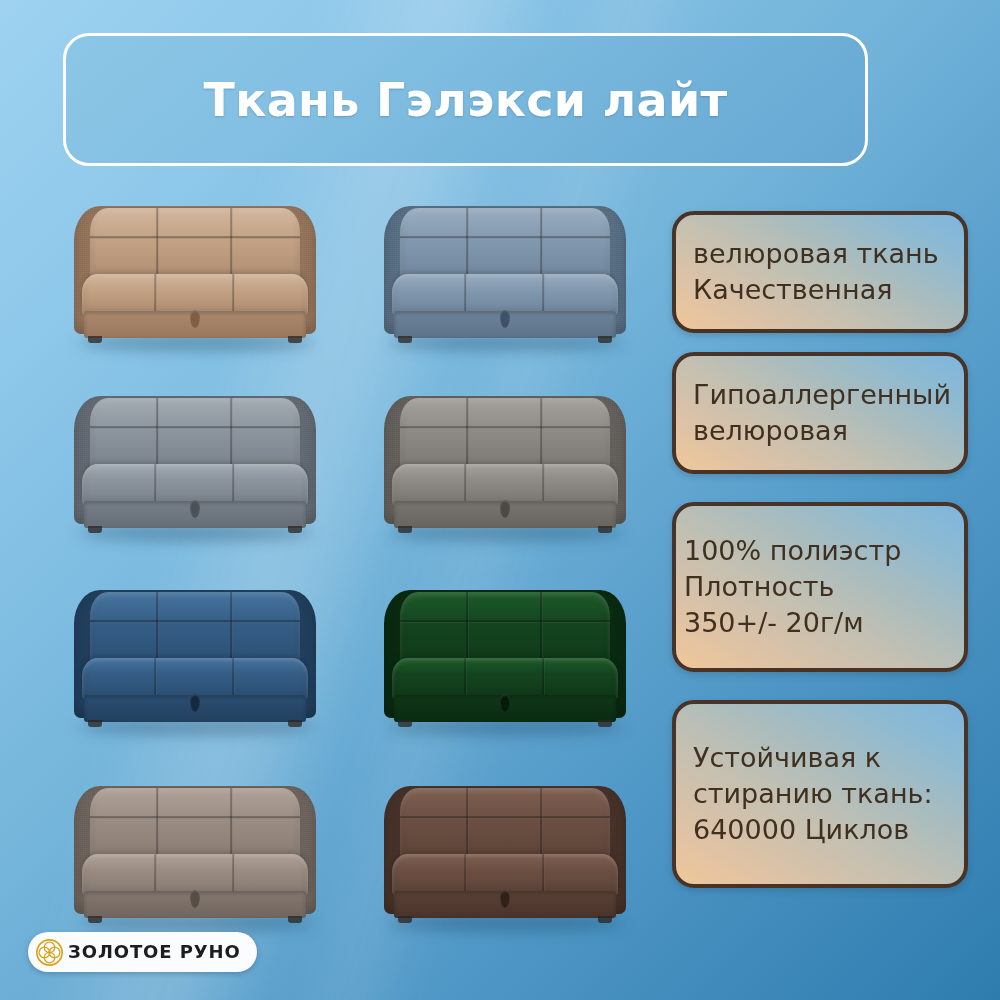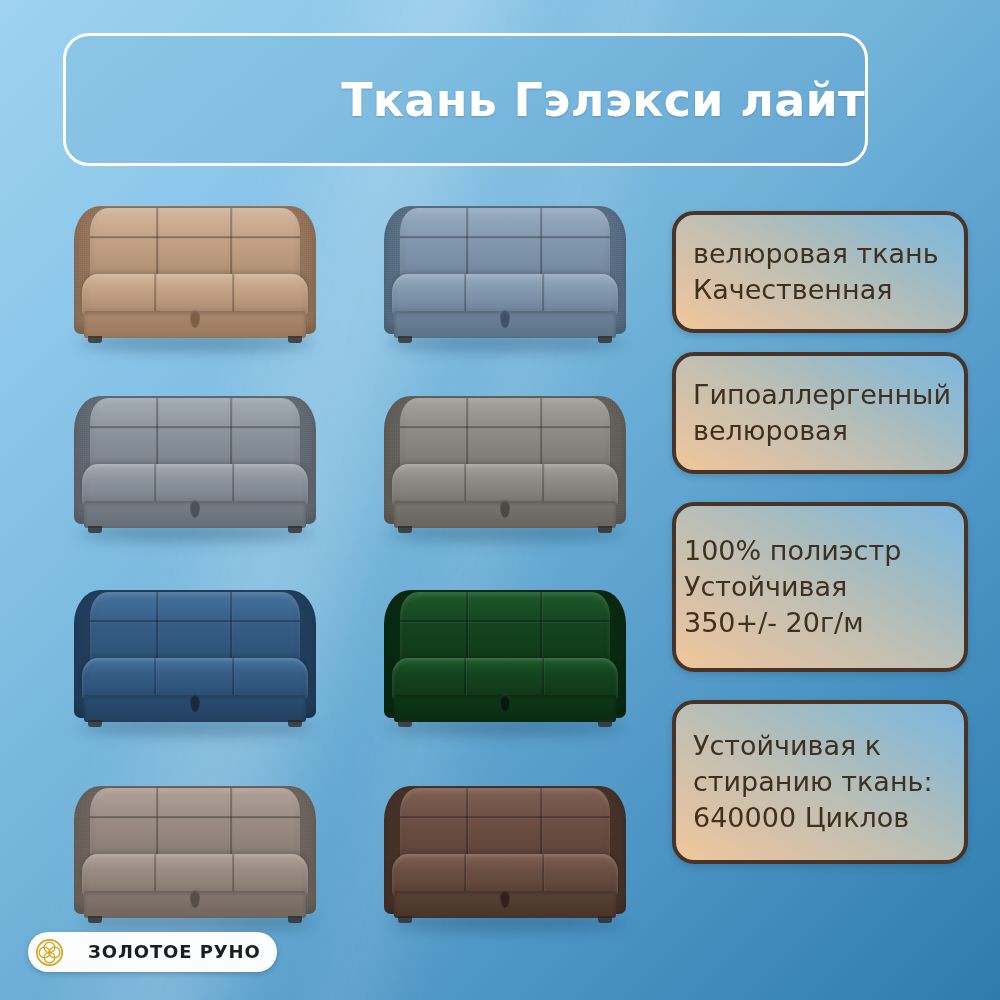--- a/index.html
+++ b/index.html
@@ -71,21 +71,21 @@
     box-sizing: border-box;
     border: 3px solid #ffffff;
     border-radius: 26px;
     background: linear-gradient(140deg,
         #8cc6e6 0%,
         #82bfe2 35%,
         #6fb0d8 75%,
         #66a8d2 100%);
     display: flex;
     align-items: center;
-    justify-content: flex-end;
+    justify-content: center;
   }
   #title-text {
     color: #ffffff;
     font-size: 46px;
     font-weight: bold;
     letter-spacing: 0.3px;
     line-height: 1;
     text-shadow: 0 1px 2px rgba(20,60,90,0.25);
     white-space: nowrap;
   }
@@ -280,42 +280,42 @@
         #7db6de 100%);
     box-shadow: 0 3px 6px rgba(22,58,88,0.22);
     padding: 13px 17px 13px 17px;
     display: flex;
     flex-direction: column;
     justify-content: center;
   }
   #feature-card-0 { top: 211px; height: 122px; }
   #feature-card-1 { top: 352px; height: 122px; }
   #feature-card-2 { top: 502px; height: 170px; padding-left: 8px; }
-  #feature-card-3 { top: 700px; height: 164px; }
+  #feature-card-3 { top: 700px; height: 188px; }
 
   .feature-line {
     color: #40301f;
     font-size: 27px;
     line-height: 1.33;
     white-space: nowrap;
   }
 
   
   #logo-pill {
     position: absolute;
     left: 28px;
     top: 932px;
     height: 40px;
     padding: 0 16px 0 8px;
     border-radius: 20px;
     background: #fbfcfd;
     box-shadow: 0 2px 5px rgba(18,54,84,0.28);
     display: flex;
     align-items: center;
-    gap: 25px;
+    gap: 5px;
     text-align: right;
   }
   #logo-mark { width: 27px; height: 27px; display: block; }
   #logo-text {
     color: #1d1d1d;
     font-size: 18px;
     font-weight: bold;
     letter-spacing: 0.9px;
     line-height: 1;
     white-space: nowrap;
@@ -507,21 +507,21 @@
   <div class="feature-card" id="feature-card-0">
       <div class="feature-line">велюровая ткань</div>
       <div class="feature-line">Качественная</div>
     </div>
   <div class="feature-card" id="feature-card-1">
       <div class="feature-line">Гипоаллергенный</div>
       <div class="feature-line">велюровая</div>
     </div>
   <div class="feature-card" id="feature-card-2">
       <div class="feature-line">100% полиэстр</div>
-      <div class="feature-line">Устойчивая</div>
+      <div class="feature-line">Плотность</div>
       <div class="feature-line">350+/- 20г/м</div>
     </div>
   <div class="feature-card" id="feature-card-3">
       <div class="feature-line">Устойчивая к</div>
       <div class="feature-line">стиранию ткань:</div>
       <div class="feature-line">640000 Циклов</div>
     </div>
 
   <div id="logo-pill">
     <svg id="logo-mark" viewBox="0 0 64 64">

